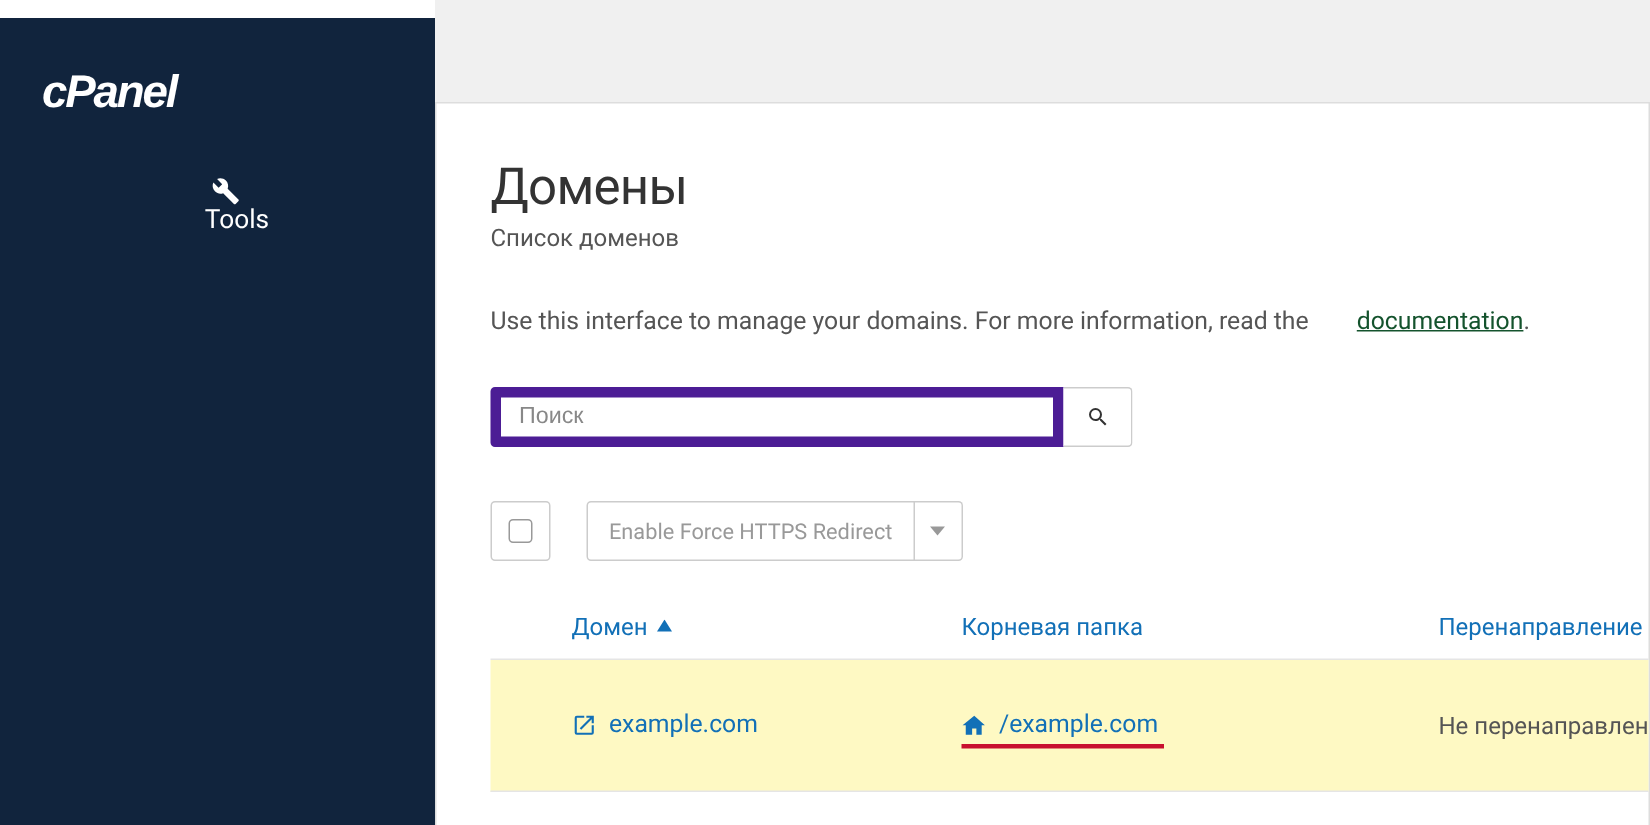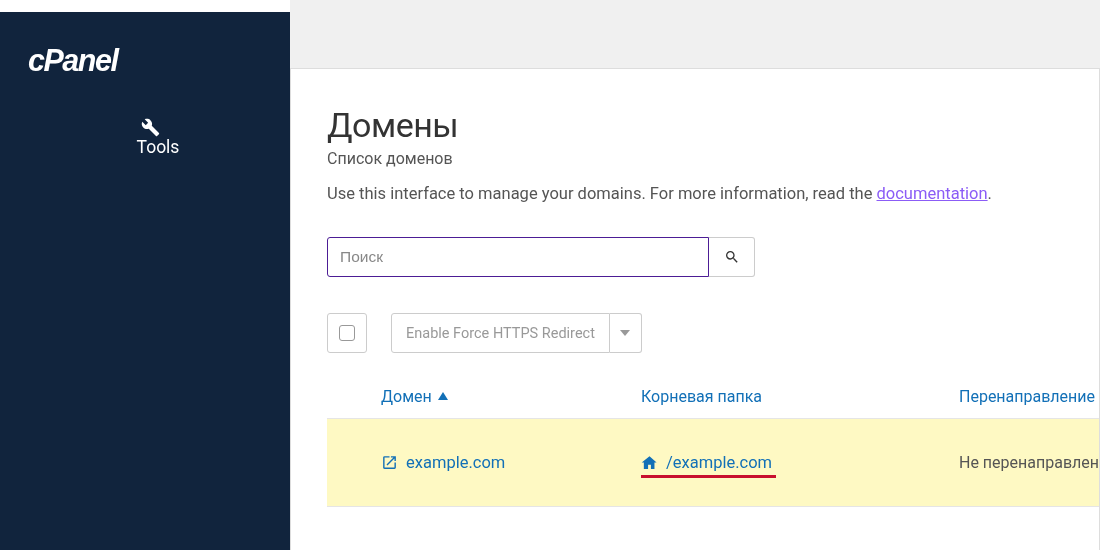--- a/index.html
+++ b/index.html
@@ -63,38 +63,39 @@
     .page-title {
       font-size: 34px;
       font-weight: 400;
       color: #333;
       margin-bottom: 4px;
       letter-spacing: -0.5px;
     }
     .page-subtitle {
       font-size: 16px;
       color: #555;
-      margin-bottom: 16px;
+      margin-bottom: 37px;
     }
     .description {
       font-size: 16.5px;
       color: #555;
       margin-bottom: 34px;
     }
     .description a {
-      color: #8b5cf6;
+      color: #14532d;
+      margin-left: 28px;
     }
     .search-row {
       display: flex;
       margin-bottom: 36px;
     }
     .search-input {
       width: 382px;
       height: 40px;
-      border: 1px solid #4c1d95;
+      border: 7px solid #4c1d95;
       border-radius: 3px 0 0 3px;
       padding: 0 12px;
       font-size: 15.5px;
       color: #777;
       outline: none;
     }
     .search-input::placeholder {
       color: #888;
     }
     .search-btn {

